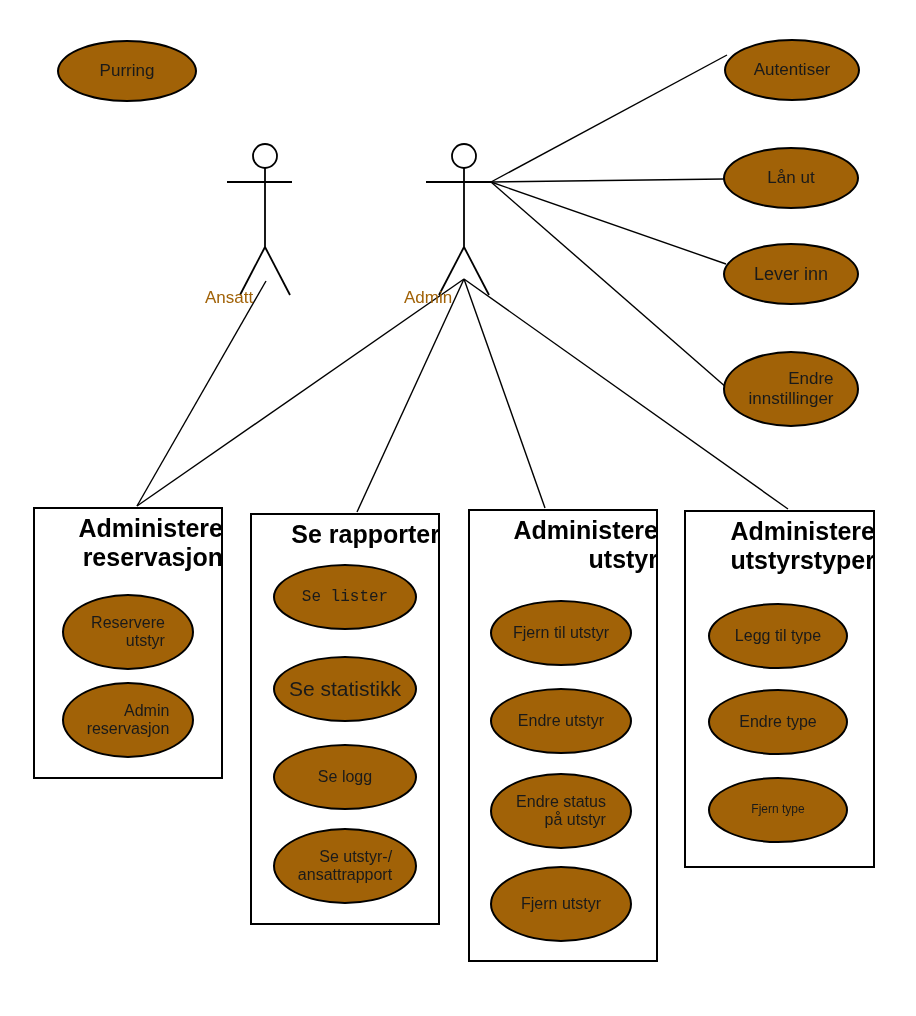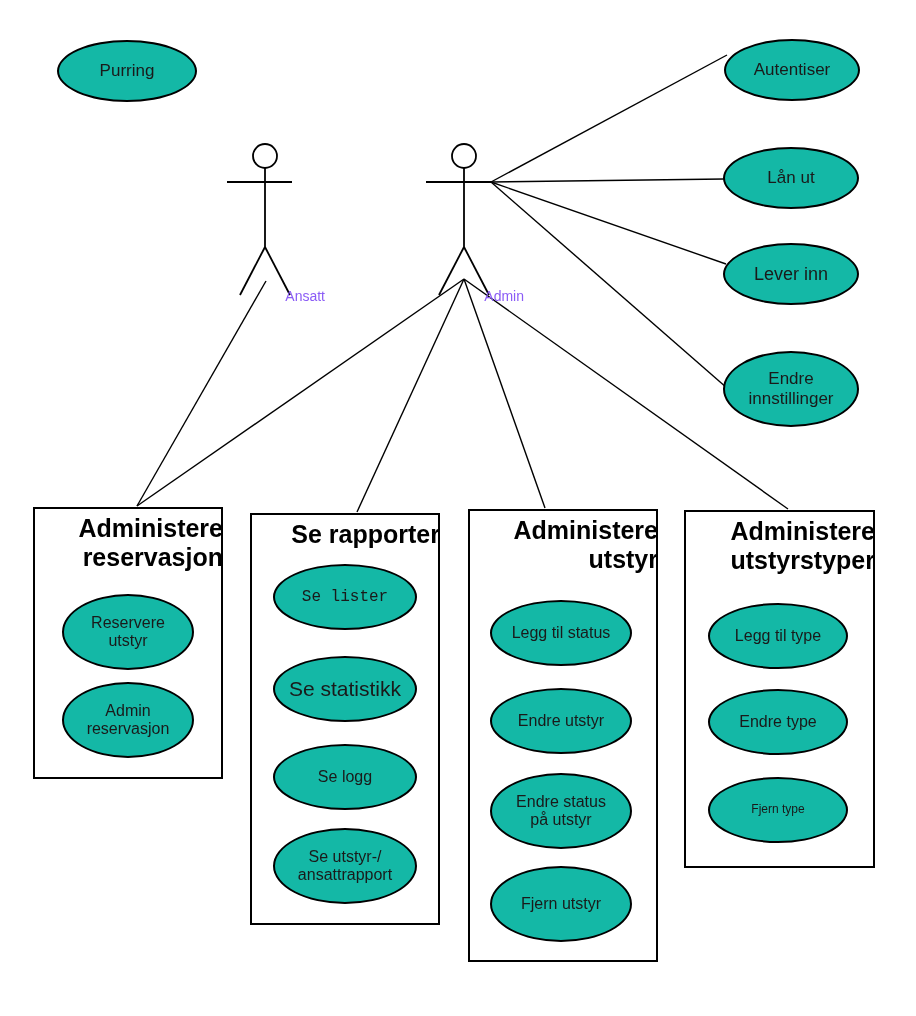--- a/index.html
+++ b/index.html
@@ -38,34 +38,34 @@
     font-weight: bold;
     font-size: 25px;
     line-height: 29px;
     color: #000000;
     white-space: pre-line;
   }
   .ellipse {
     position: absolute;
     box-sizing: border-box;
     border: 2px solid #000000;
-    background: #14b8a6;
+    background: #a16207;
     border-radius: 50%;
     display: flex;
     align-items: center;
     justify-content: center;
-    text-align: center;
+    text-align: right;
     color: #1a1a1a;
     white-space: pre-line;
   }
   .actor-label {
     position: absolute;
-    color: #8b5cf6;
-    font-size: 14px;
-    text-align: right;
+    color: #a16207;
+    font-size: 17px;
+    text-align: left;
     white-space: nowrap;
   }
 </style>
 </head>
 <body>
 
 <div id="canvas">
 
   <svg id="edges" viewBox="0 0 916 1016" xmlns="http://www.w3.org/2000/svg">
       <line x1="491" y1="182" x2="727" y2="55" stroke="#000000" stroke-width="1.4"></line>
@@ -116,21 +116,21 @@
       <div class="pkg" style="left: 250px; top: 513px; width: 190px; height: 412px;"></div>
       <div class="pkg-title" style="left: 250px; top: 520px; width: 190px;">Se rapporter</div>
       <div class="ellipse" style="left: 273px; top: 564px; width: 144px; height: 66px; font-family: Liberation Mono, monospace;"><span style="font-size: 16px; line-height: 1.15;">Se lister</span></div>
       <div class="ellipse" style="left: 273px; top: 656px; width: 144px; height: 66px;"><span style="font-size: 21px; line-height: 1.15;">Se statistikk</span></div>
       <div class="ellipse" style="left: 273px; top: 744px; width: 144px; height: 66px;"><span style="font-size: 16px; line-height: 1.15;">Se logg</span></div>
       <div class="ellipse" style="left: 273px; top: 828px; width: 144px; height: 76px;"><span style="font-size: 16px; line-height: 1.15;">Se utstyr-/
 ansattrapport</span></div>
       <div class="pkg" style="left: 468px; top: 509px; width: 190px; height: 453px;"></div>
       <div class="pkg-title" style="left: 468px; top: 516px; width: 190px;">Administere
 utstyr</div>
-      <div class="ellipse" style="left: 490px; top: 600px; width: 142px; height: 66px;"><span style="font-size: 16px; line-height: 1.15;">Legg til status</span></div>
+      <div class="ellipse" style="left: 490px; top: 600px; width: 142px; height: 66px;"><span style="font-size: 16px; line-height: 1.15;">Fjern til utstyr</span></div>
       <div class="ellipse" style="left: 490px; top: 688px; width: 142px; height: 66px;"><span style="font-size: 16px; line-height: 1.15;">Endre utstyr</span></div>
       <div class="ellipse" style="left: 490px; top: 773px; width: 142px; height: 76px;"><span style="font-size: 16px; line-height: 1.15;">Endre status
 på utstyr</span></div>
       <div class="ellipse" style="left: 490px; top: 866px; width: 142px; height: 76px;"><span style="font-size: 16px; line-height: 1.15;">Fjern utstyr</span></div>
       <div class="pkg" style="left: 684px; top: 510px; width: 191px; height: 358px;"></div>
       <div class="pkg-title" style="left: 684px; top: 517px; width: 191px;">Administere
 utstyrstyper</div>
       <div class="ellipse" style="left: 708px; top: 603px; width: 140px; height: 66px;"><span style="font-size: 16px; line-height: 1.15;">Legg til type</span></div>
       <div class="ellipse" style="left: 708px; top: 689px; width: 140px; height: 66px;"><span style="font-size: 16px; line-height: 1.15;">Endre type</span></div>
       <div class="ellipse" style="left: 708px; top: 777px; width: 140px; height: 66px;"><span style="font-size: 12px; line-height: 1.15;">Fjern type</span></div>

